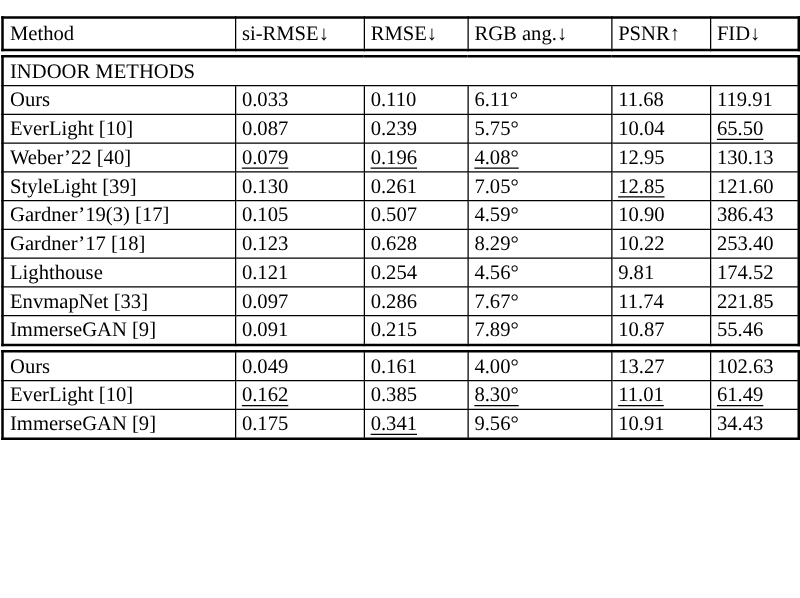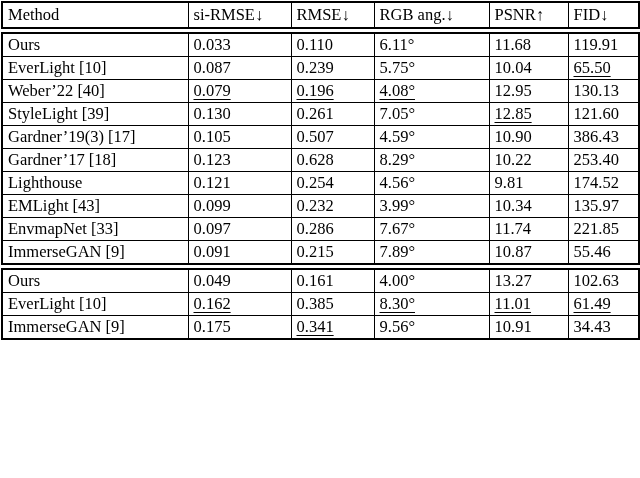--- a/index.html
+++ b/index.html
@@ -1,20 +1,20 @@
 <!DOCTYPE html>
 <html><head>
 <meta charset="utf-8">
 <style>
   html, body { margin: 0; padding: 0; background: #ffffff; }
   .page {
     width: 640px; height: 478px;
     background: #ffffff;
     box-sizing: border-box;
-    padding: 1px 0 0 1px;
+    padding: 13px 0 0 1px;
     font-family: "Liberation Serif", "DejaVu Serif", serif;
     color: #000000;
     overflow: hidden;
   }
   table.tbl {
     border-collapse: collapse;
     table-layout: fixed;
     width: 637px;
     border: 2px solid #000000;
     margin: 0 0 3px 0;
@@ -72,20 +72,23 @@
       <table class="tbl">
         <colgroup>
           <col class="c0">
           <col class="c1">
           <col class="c2">
           <col class="c3">
           <col class="c4">
           <col class="c5">
         </colgroup>
         <tbody>
+          <tr>
+            <td colspan="6" class="sec-title">INDOOR METHODS</td>
+          </tr>
           <tr class="data-row">
             <td>Ours</td>
             <td class="bold">0.033</td>
             <td class="bold">0.110</td>
             <td>6.11°</td>
             <td>11.68</td>
             <td>119.91</td>
           </tr>
           <tr class="data-row">
             <td>EverLight [10]</td>
@@ -127,28 +130,20 @@
             <td>10.22</td>
             <td>253.40</td>
           </tr>
           <tr class="data-row">
             <td>Lighthouse</td>
             <td>0.121</td>
             <td>0.254</td>
             <td>4.56°</td>
             <td>9.81</td>
             <td>174.52</td>
-          </tr>
-          <tr class="data-row">
-            <td>EMLight [43]</td>
-            <td>0.099</td>
-            <td>0.232</td>
-            <td class="bold">3.99°</td>
-            <td>10.34</td>
-            <td>135.97</td>
           </tr>
           <tr class="data-row">
             <td>EnvmapNet [33]</td>
             <td>0.097</td>
             <td>0.286</td>
             <td>7.67°</td>
             <td>11.74</td>
             <td>221.85</td>
           </tr>
           <tr class="data-row">

